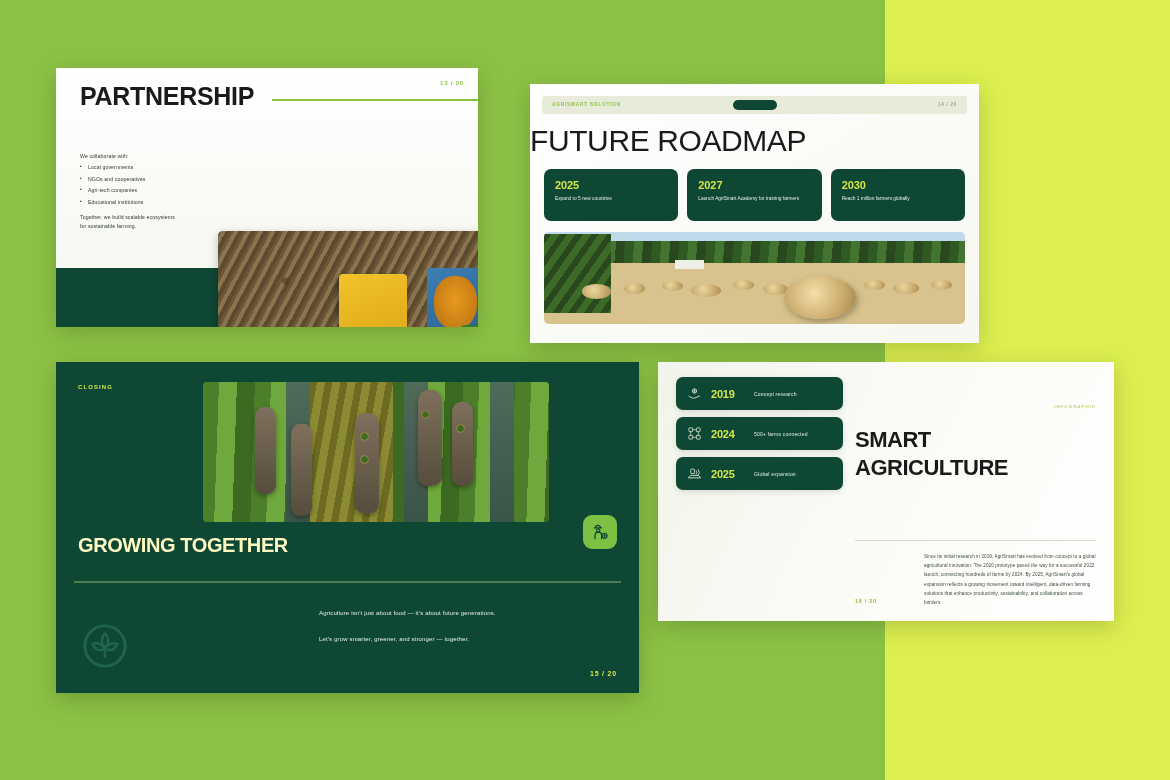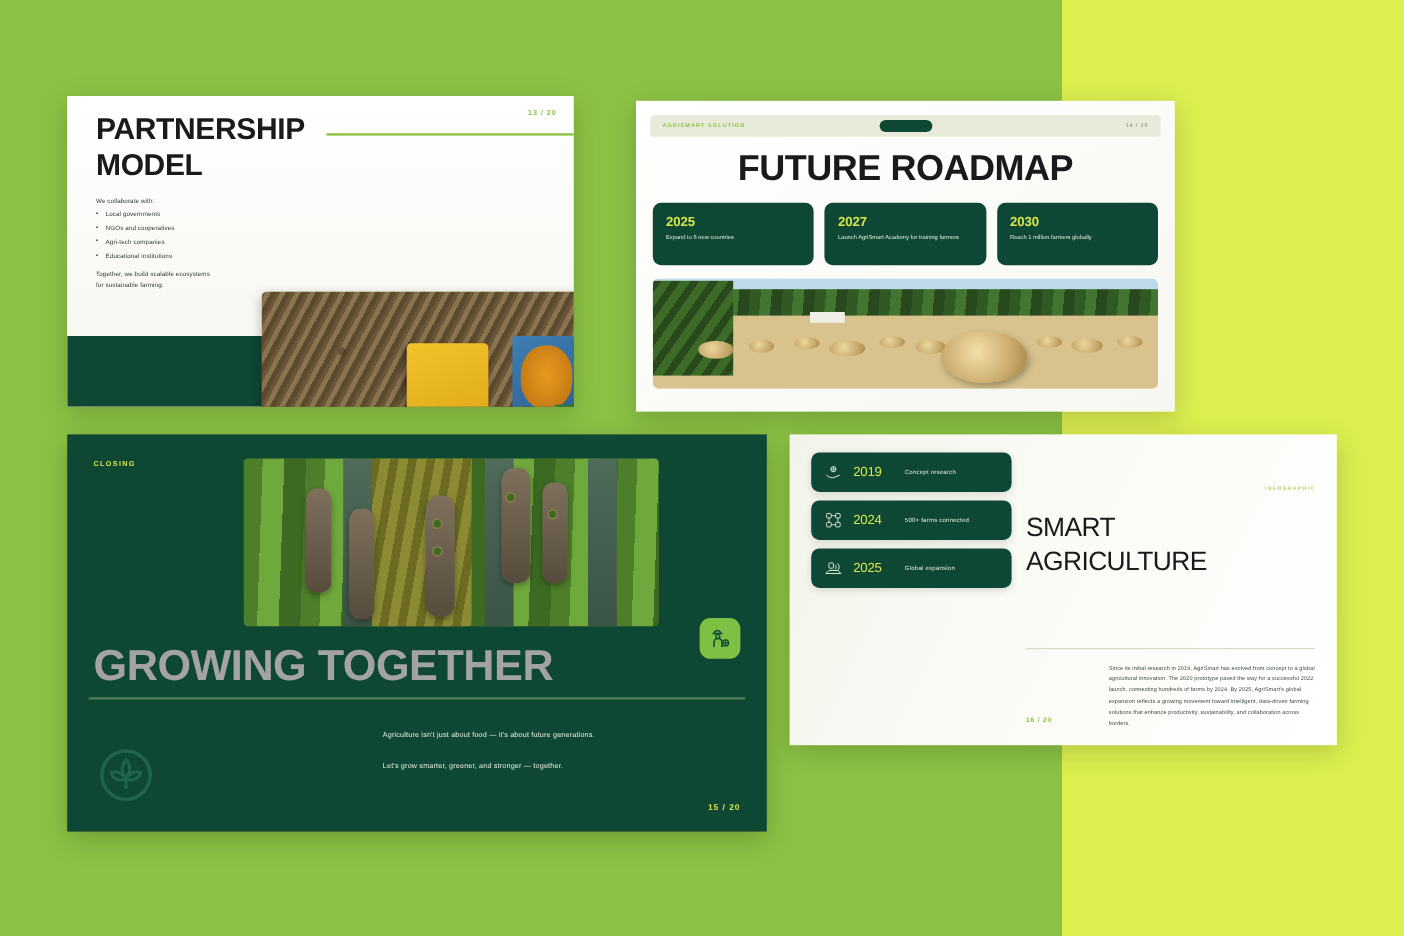--- a/index.html
+++ b/index.html
@@ -12,21 +12,21 @@
   .bg-right {
     position: absolute; top: 0; right: 0; width: 285px; height: 780px;
     background: #DCEF4F;
   }
 
   
   .slide { position: absolute; overflow: hidden; }
 
   
   #slide1 {
-    left: 56px; top: 80px; width: 422px; height: 259px;
+    left: 56px; top: 68px; width: 422px; height: 259px;
     background: #FFFFFF;
     box-shadow: 0 6px 22px rgba(0,0,0,.18);
   }
   #slide1 .s1-top { position:absolute; left:0; top:0; width:100%; height:200px; background:linear-gradient(180deg,#FFFFFF 0%,#F7F8F2 100%); }
   #slide1 .s1-bottom { position:absolute; left:0; top:200px; width:100%; height:59px; background:#0E4733; }
   #slide1 .s1-title {
     position:absolute; left:24px; top:14px; width:230px;
     font-size:25px; line-height:1.18; font-weight:bold; letter-spacing:-0.3px;
     color:#1A1A1A;
   }
@@ -83,22 +83,22 @@
     box-shadow: 0 6px 22px rgba(0,0,0,.18);
   }
   #slide2 .s2-bar {
     position:absolute; left:12px; top:12px; right:12px; height:18px;
     background:#E8EBDA; border-radius:3px;
   }
   #slide2 .s2-bar-label { position:absolute; left:10px; top:6px; font-size:4.6px; font-weight:bold; letter-spacing:.9px; color:#8CC244; }
   #slide2 .s2-pill { position:absolute; left:50%; top:4px; transform:translateX(-50%); width:44px; height:10px; border-radius:6px; background:#0E4733; }
   #slide2 .s2-bar-page { position:absolute; right:10px; top:6px; font-size:4.6px; font-weight:bold; letter-spacing:.7px; color:#9AA58A; }
   #slide2 .s2-title {
-    position:absolute; left:0; right:0; top:40px; text-align:center;
-    font-size:30px; font-weight:bold; letter-spacing:-0.4px; color:#1A1A1A;
+    position:absolute; left:0; right:0; top:40px; text-align:left;
+    font-size:30px; font-weight:normal; letter-spacing:-0.4px; color:#1A1A1A;
   }
   #slide2 .s2-cards { position:absolute; left:14px; right:14px; top:85px; display:flex; gap:9px; }
   #slide2 .s2-card {
     flex:1; height:52px; background:#0E4733; border-radius:7px; padding:10px 10px 0 11px;
   }
   #slide2 .s2-year { font-size:11px; font-weight:bold; color:#D5E64C; letter-spacing:-0.1px; }
   #slide2 .s2-desc { margin-top:4px; font-size:4.8px; line-height:1.55; color:#E4EFE2; }
   #slide2 .s2-photo {
     position:absolute; left:14px; right:14px; top:148px; height:92px; border-radius:5px; overflow:hidden;
   }
@@ -142,21 +142,21 @@
     background:linear-gradient(180deg,#7E705C,#574C3D);
     box-shadow:0 2px 5px rgba(0,0,0,.35);
   }
   .boat-img .basket { position:absolute; width:9px; height:9px; border-radius:50%;
     background:radial-gradient(circle,#3F6B1F 45%,#8B7A4D 55%); }
   .boat-img .darkcrop { position:absolute; top:0; height:100%;
     background:repeating-linear-gradient(100deg,#6C6B21 0 7px,#8C8A33 7px 15px); }
 
   #slide3 .s3-title {
     position:absolute; left:22px; top:172px;
-    font-size:36px; font-weight:bold; color:#a3a3a3; letter-spacing:-0.4px;
+    font-size:20px; font-weight:bold; color:#fef9c3; letter-spacing:-0.4px;
   }
   #slide3 .s3-badge {
     position:absolute; right:22px; top:153px; width:34px; height:34px; border-radius:9px;
     background:#7CC143; display:flex; align-items:center; justify-content:center;
   }
   #slide3 .s3-rule { position:absolute; left:18px; right:18px; top:219px; height:1.5px; background:#7FA96B; opacity:.55; }
   #slide3 .s3-quote { position:absolute; left:263px; top:245px; width:200px; }
   #slide3 .s3-quote p { font-size:6px; line-height:2.1; color:#E7F0E4; letter-spacing:.15px; }
   #slide3 .s3-quote p + p { margin-top:13px; }
   #slide3 .s3-page { position:absolute; right:22px; bottom:16px; font-size:7px; font-weight:bold; letter-spacing:.8px; color:#D5E64C; }
@@ -168,47 +168,46 @@
     background:linear-gradient(115deg,#F2F4EB 0%,#FAFBF5 45%,#FFFFFF 100%);
     box-shadow: 0 6px 22px rgba(0,0,0,.18);
   }
   #slide4 .s4-left { position:absolute; left:18px; top:15px; width:167px; }
   #slide4 .s4-row {
     height:33px; background:#0E4733; border-radius:7px; margin-bottom:7px;
     display:flex; align-items:center; padding:0 10px; gap:9px;
     box-shadow:0 2px 6px rgba(0,0,0,.12);
   }
   #slide4 .s4-icon { width:16px; height:16px; flex:0 0 16px; display:flex; align-items:center; justify-content:center; }
-  #slide4 .s4-year { font-size:11px; font-weight:normal; color:#D5E64C; width:34px; letter-spacing:-0.2px; }
+  #slide4 .s4-year { font-size:11px; font-weight:bold; color:#D5E64C; width:34px; letter-spacing:-0.2px; }
   #slide4 .s4-label { font-size:5px; color:#E6EFE3; letter-spacing:.2px; }
   #slide4 .s4-right { position:absolute; left:197px; right:18px; top:22px; }
   #slide4 .s4-tag { position:absolute; right:0; top:20px; font-size:4.4px; font-weight:bold; letter-spacing:1px; color:#BBD36E; }
   #slide4 .s4-title {
     position:absolute; left:0; top:42px; width:100%;
-    font-size:22px; line-height:1.25; font-weight:normal; color:#1A1A1A; letter-spacing:-0.5px;
+    font-size:22px; line-height:1.25; font-weight:bold; color:#1A1A1A; letter-spacing:-0.5px;
   }
   #slide4 .s4-rule { position:absolute; left:0; right:0; top:156px; height:1px; background:#D7DCC9; }
   #slide4 .s4-para {
     position:absolute; left:69px; right:0; top:168px;
     font-size:4.6px; line-height:2.0; color:#3A4A3F; letter-spacing:.1px;
   }
   #slide4 .s4-page { position:absolute; left:197px; bottom:17px; font-size:5.5px; font-weight:bold; letter-spacing:.7px; color:#8CC244; }
 </style>
 </head>
 <body>
 
 <div class="bg-right"></div>
 
 <div class="slide" id="slide1">
   <div class="s1-top"></div>
   <div class="s1-bottom"></div>
 
   <div class="s1-title">
     <div>PARTNERSHIP</div>
-    <div>MODEL</div>
   </div>
   <div class="s1-rule"></div>
   <div class="s1-page">13 / 20</div>
 
   <div class="s1-body">
     <div class="s1-lead">We collaborate with:</div>
     <ul class="s1-list">
       <li>Local governments</li>
       <li>NGOs and cooperatives</li>
       <li>Agri-tech companies</li>

